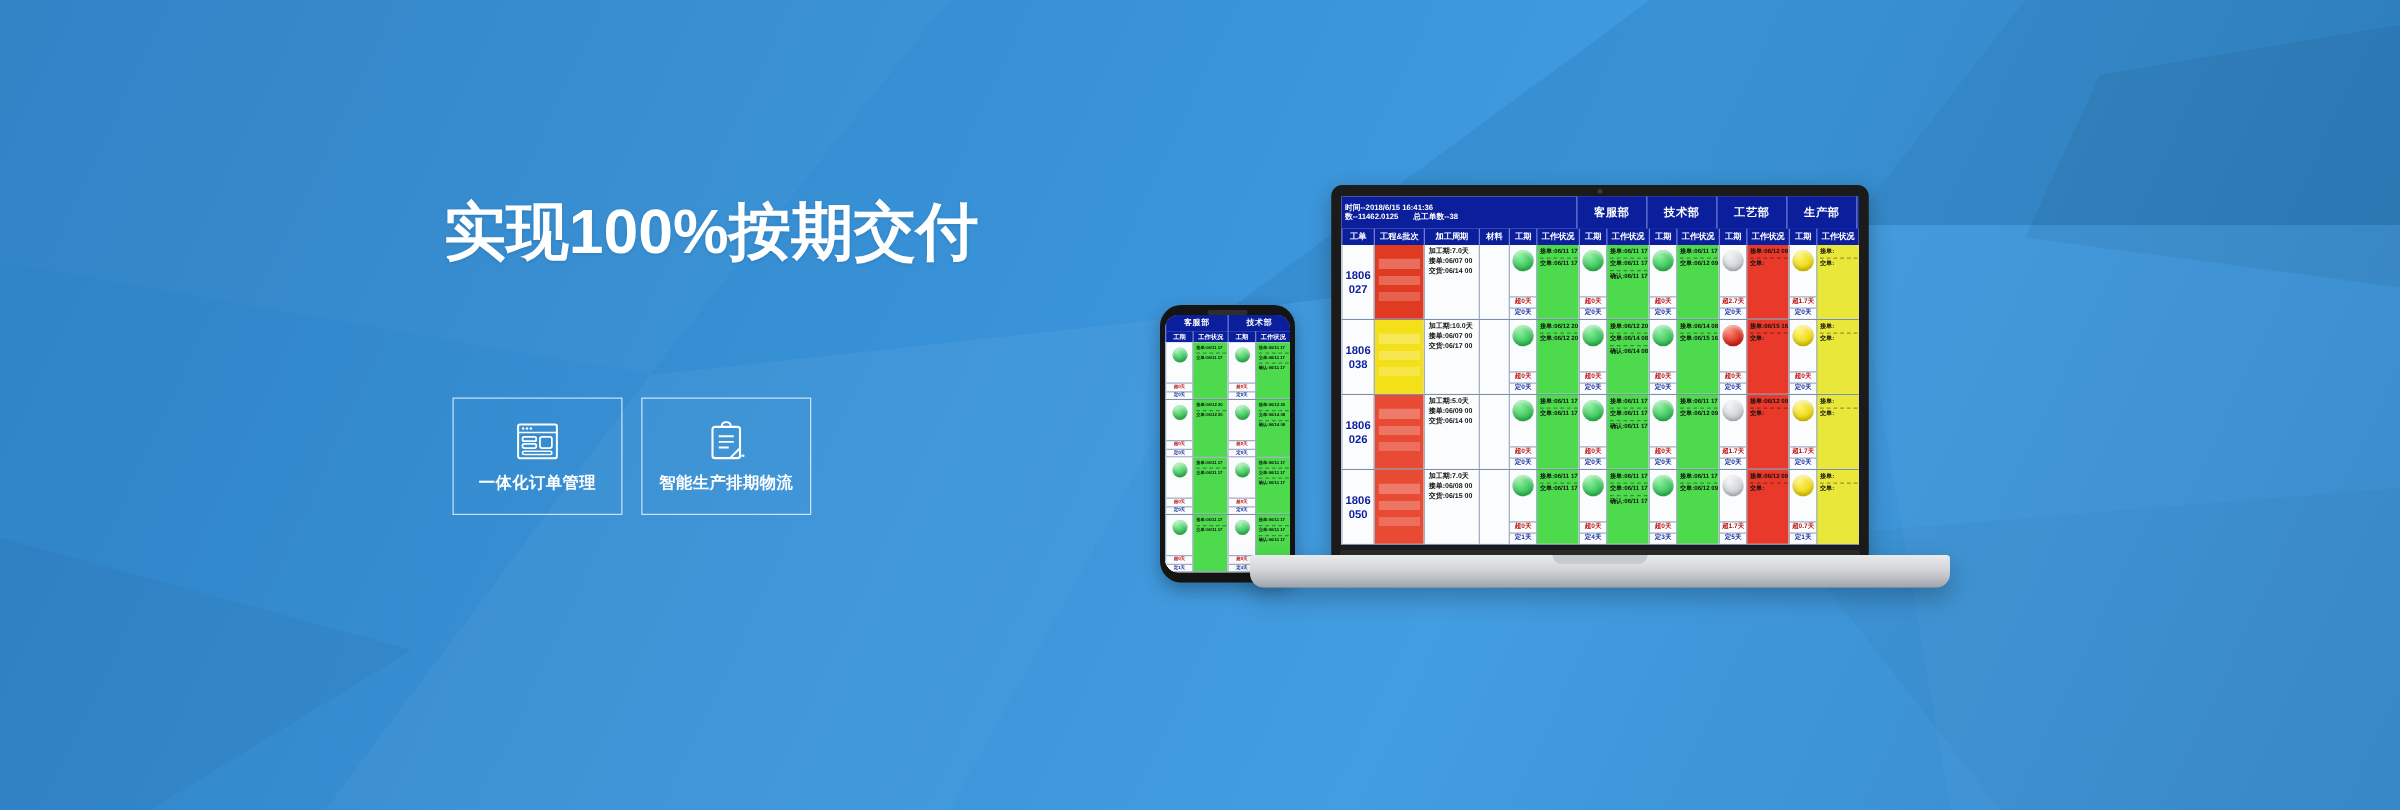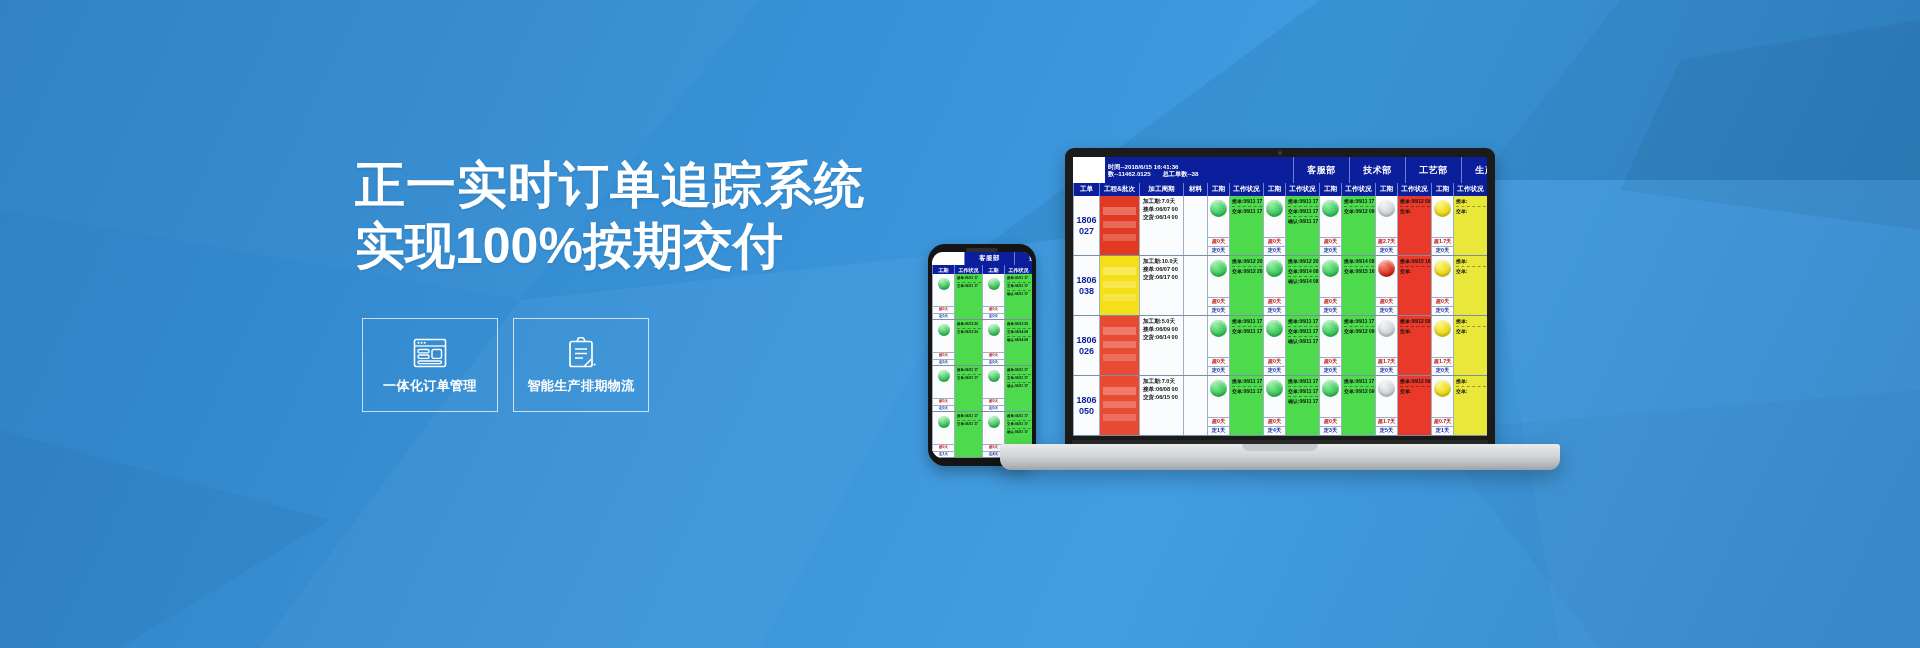--- a/index.html
+++ b/index.html
@@ -188,21 +188,20 @@
     display: flex;
     flex-direction: column;
   }
 
   .dash-topbar {
     background: #0b1f9c;
     color: #ffffff;
     display: flex;
     align-items: stretch;
     height: 26px;
-    margin-left: 32px;
   }
   .dash-meta {
     flex: 0 0 188px;
     padding: 1px 3px;
     font-size: 6.2px;
     font-weight: bold;
     line-height: 1.18;
     display: flex;
     flex-direction: column;
     justify-content: center;
@@ -361,21 +360,20 @@
       <polygon points="520,300 980,250 760,648 260,648" fill="#ffffff" opacity="0.055"></polygon>
       <polygon points="980,250 1480,180 1560,648 760,648" fill="#ffffff" opacity="0.03"></polygon>
       <polygon points="1480,180 1920,180 1920,648 1560,648" fill="#ffffff" opacity="0.055"></polygon>
       <polygon points="1680,60 1920,20 1920,230 1620,190" fill="#000000" opacity="0.05"></polygon>
       <polygon points="0,430 330,520 120,648 0,648" fill="#000000" opacity="0.03"></polygon>
       <polygon points="1430,430 1920,390 1920,648 1600,648" fill="#000000" opacity="0.022"></polygon>
     </svg>
   </div>
 
   <div id="copy-block">
-    <div class="headline line1">正一实时订单追踪系统</div>
     <div class="headline line2">实现100%按期交付</div>
   </div>
 
   <div id="features">
 
     <div class="feature-card">
       <span class="feature-icon">
         <svg width="34" height="30" viewBox="0 0 34 30">
           <rect x="1.5" y="1.5" width="31" height="27" rx="1.5" fill="none" stroke="#fff" stroke-width="1.6"></rect>
           <line x1="1.5" y1="8" x2="32.5" y2="8" stroke="#fff" stroke-width="1.3"></line>

